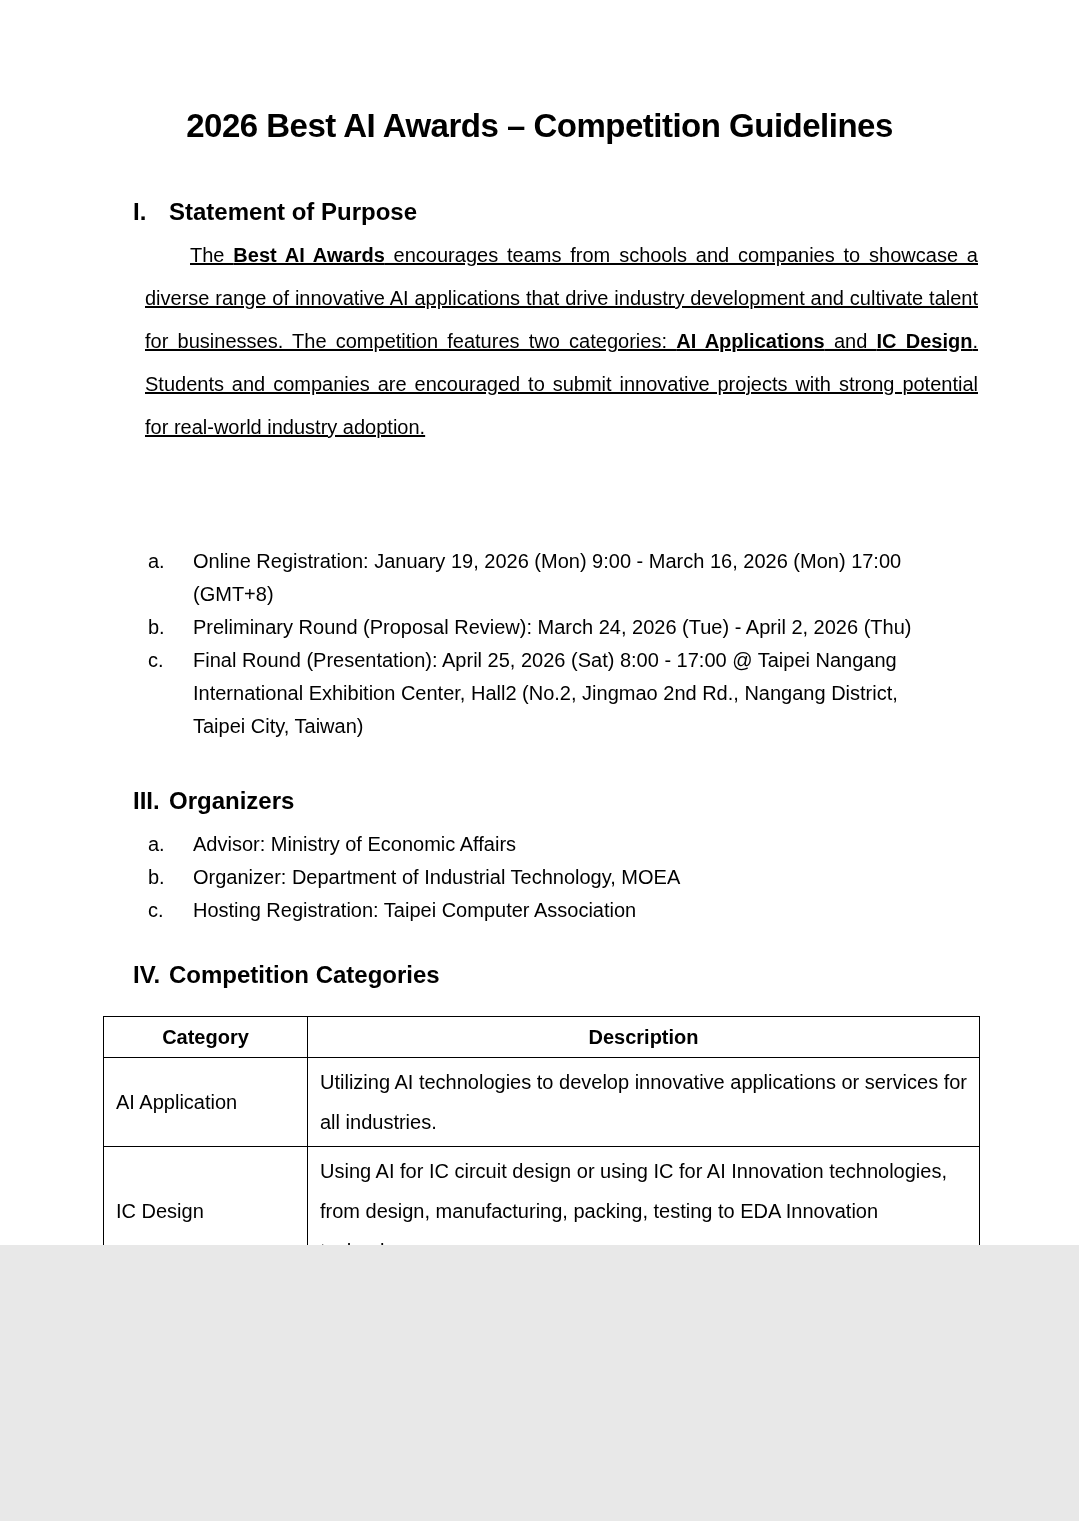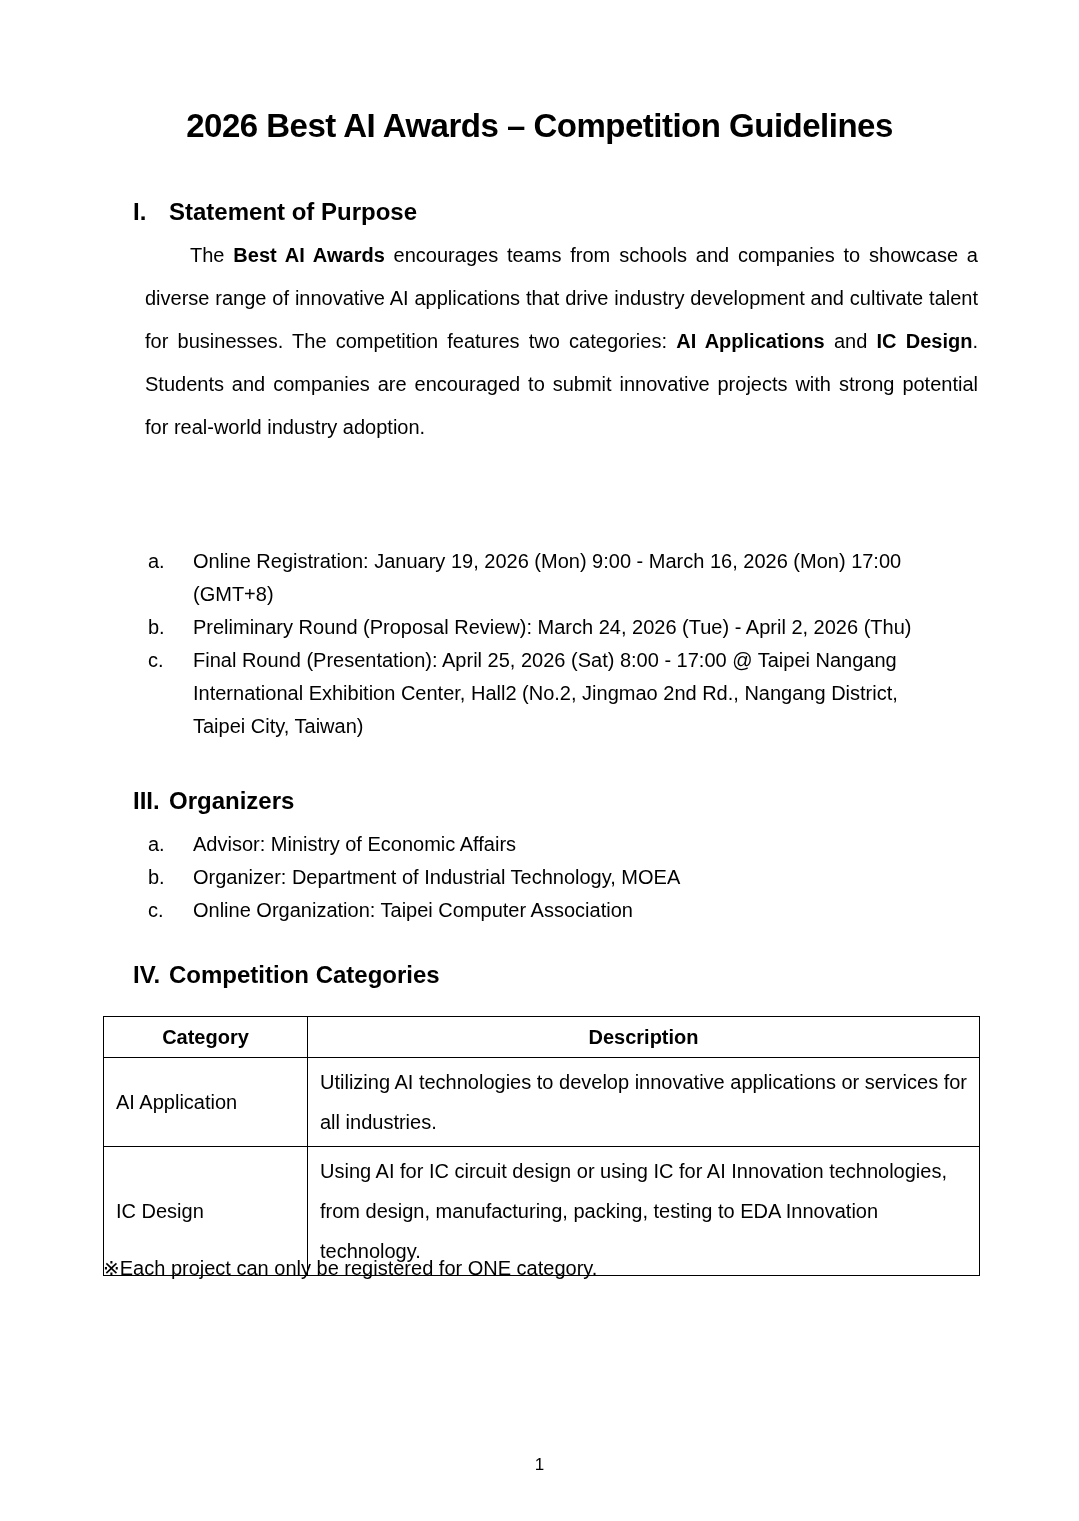--- a/index.html
+++ b/index.html
@@ -1,20 +1,20 @@
 <!DOCTYPE html>
 <html><head>
 <meta charset="utf-8">
 <style>
   * { margin: 0; padding: 0; box-sizing: border-box; }
   html, body { background: #e8e8e8; }
   .page {
     position: relative;
     width: 1079px;
-    height: 1521px;
+    height: 1245px;
     background: #ffffff;
     margin: 0 auto;
     font-family: "Liberation Sans", "DejaVu Sans", sans-serif;
     color: #000000;
     overflow: hidden;
   }
   .doc-title {
     position: absolute;
     top: 104px;
     left: 0;
@@ -44,20 +44,21 @@
 
   .purpose-para {
     position: absolute;
     top: 234px;
     left: 145px;
     width: 833px;
     font-size: 20px;
     line-height: 43px;
     text-align: justify;
     text-indent: 45px;
+    text-decoration: underline;
   }
   .purpose-para b { font-weight: bold; }
 
   .alpha-list {
     position: absolute;
     left: 148px;
     font-size: 20px;
     line-height: 33px;
   }
   .list-2 { top: 545px; }
@@ -152,21 +153,21 @@
     <div class="alpha-item">
       <span class="marker">a.</span>
       <span class="content allbold">Advisor: Ministry of Economic Affairs</span>
     </div>
     <div class="alpha-item">
       <span class="marker">b.</span>
       <span class="content allbold">Organizer: Department of Industrial Technology, MOEA</span>
     </div>
     <div class="alpha-item">
       <span class="marker">c.</span>
-      <span class="content allbold">Online Organization: Taipei Computer Association</span>
+      <span class="content allbold">Hosting Registration: Taipei Computer Association</span>
     </div>
   </div>
 
   <div class="sec-heading heading-4">
     <span class="sec-num">IV.</span>
     <span class="sec-text">Competition Categories</span>
   </div>
 
   <table class="cat-table">
     <colgroup>

